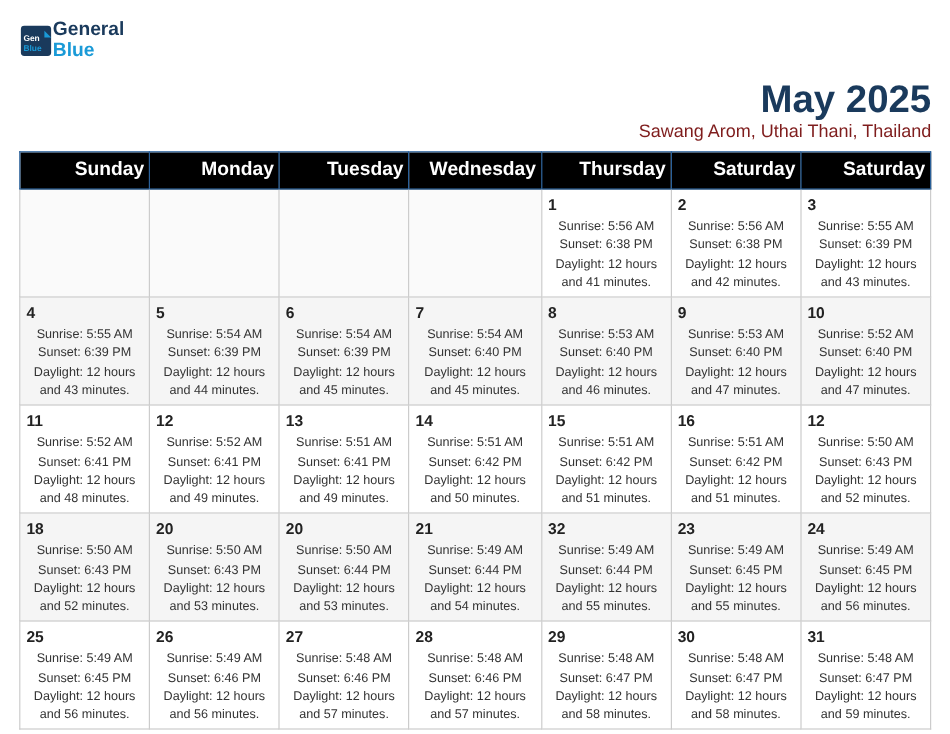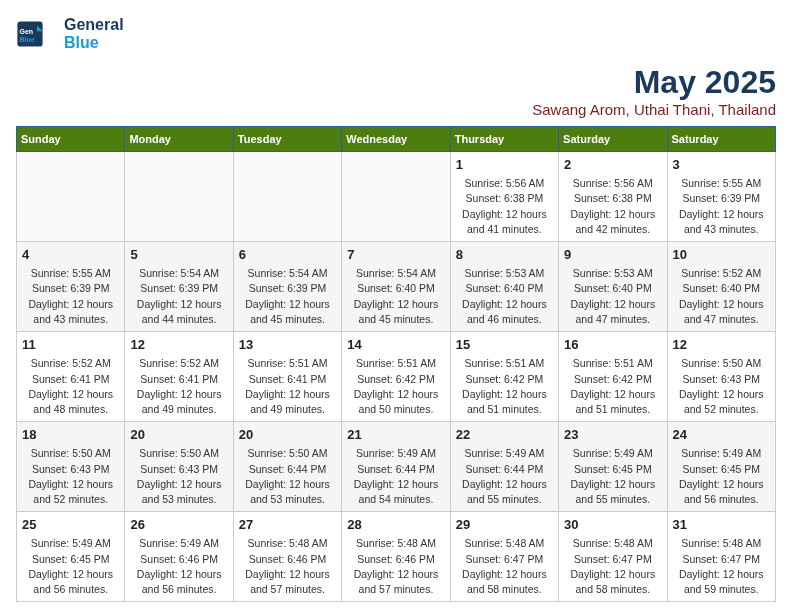--- a/index.html
+++ b/index.html
@@ -12,21 +12,21 @@
     }
     .header {
       display: flex;
       justify-content: space-between;
       align-items: flex-start;
       margin-bottom: 8px;
     }
     .logo {
       display: flex;
       align-items: center;
-      gap: 20px;
+      gap: 0;
     }
     .logo-icon {
       width: 28px;
       height: 28px;
     }
     .title-area {
       text-align: right;
     }
     .main-title {
       font-size: 32px;
@@ -37,25 +37,25 @@
     .subtitle {
       font-size: 15px;
       color: #7f1d1d;
     }
     table {
       width: 100%;
       border-collapse: collapse;
       font-size: 11px;
     }
     thead tr th {
-      background: #4d7c0f;
+      background: #000000;
       color: #fff;
       padding: 6px 4px;
-      text-align: left;
-      font-size: 11px;
+      text-align: right;
+      font-size: 16px;
       font-weight: bold;
       border: 1px solid #2a6099;
     }
     tbody tr td {
       border: 1px solid #ccc;
       padding: 4px 5px;
       vertical-align: top;
       height: 80px;
       background: #fff;
       color: #333;
@@ -268,21 +268,21 @@
 and 53 minutes.</div>
         </td>
         <td>
           <span class="day-num">21</span>
           <div class="day-info" style="white-space: pre-line;">Sunrise: 5:49 AM
 Sunset: 6:44 PM
 Daylight: 12 hours
 and 54 minutes.</div>
         </td>
         <td>
-          <span class="day-num">22</span>
+          <span class="day-num">32</span>
           <div class="day-info" style="white-space: pre-line;">Sunrise: 5:49 AM
 Sunset: 6:44 PM
 Daylight: 12 hours
 and 55 minutes.</div>
         </td>
         <td>
           <span class="day-num">23</span>
           <div class="day-info" style="white-space: pre-line;">Sunrise: 5:49 AM
 Sunset: 6:45 PM
 Daylight: 12 hours

